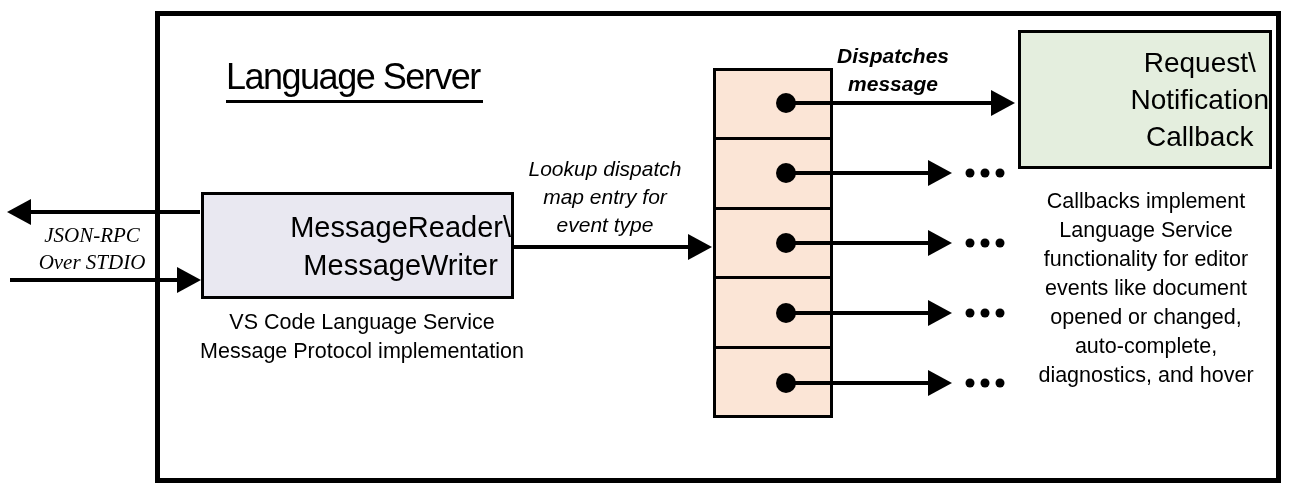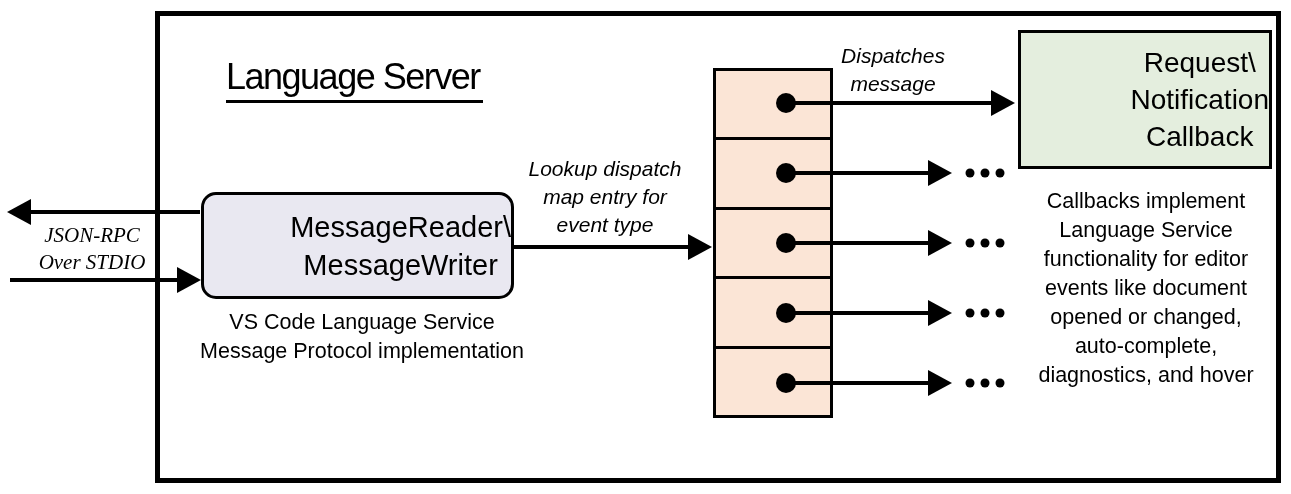--- a/index.html
+++ b/index.html
@@ -24,42 +24,42 @@
   }
   .node{
     position:absolute;box-sizing:border-box;
     border:3px solid var(--stroke,#000);
     display:flex;align-items:center;justify-content:flex-end;
     text-align:center;
   }
   .reader-box{
     left:201px;top:192px;width:313px;height:107px;
     background:var(--reader_box_fill,#E9E8F1);
-    font-size:29px;line-height:38px;border-radius:15px;
+    font-size:29px;line-height:38px;
   }
   .callback-box{
     left:1018px;top:30px;width:254px;height:139px;
     background:var(--callback_box_fill,#E4EEDE);
     font-size:28px;line-height:37px;
   }
   .ml{white-space:pre-line;}
   .caption{
     position:absolute;text-align:center;
     font-size:21.5px;line-height:29px;
   }
   .reader-caption{left:182px;top:308px;width:360px;}
   .callbacks-note{left:1008px;top:187px;width:276px;}
   .map-label{left:655px;top:424px;width:240px;line-height:26px;}
   .annot{
     position:absolute;text-align:center;font-style:italic;
     font-size:21px;line-height:28px;
   }
   .stdio-label{left:17px;top:222px;width:150px;line-height:27px;font-family:Liberation Serif, serif;}
   .lookup-label{left:505px;top:155px;width:200px;}
-  .dispatches-label{left:793px;top:42px;width:200px;}
+  .dispatches-label{left:793px;top:42px;width:200px;font-weight:bold;}
   .dispatch-map{
     position:absolute;left:713px;top:68px;width:120px;height:350px;
     box-sizing:border-box;border:3px solid var(--stroke,#000);
     display:flex;flex-direction:column;
   }
   .dispatch-cell{
     flex:1;background:var(--dispatch_cell_fill,#FBE5D6);
     border-bottom:3px solid var(--stroke,#000);
   }
   .dispatch-cell:last-child{border-bottom:none;}

